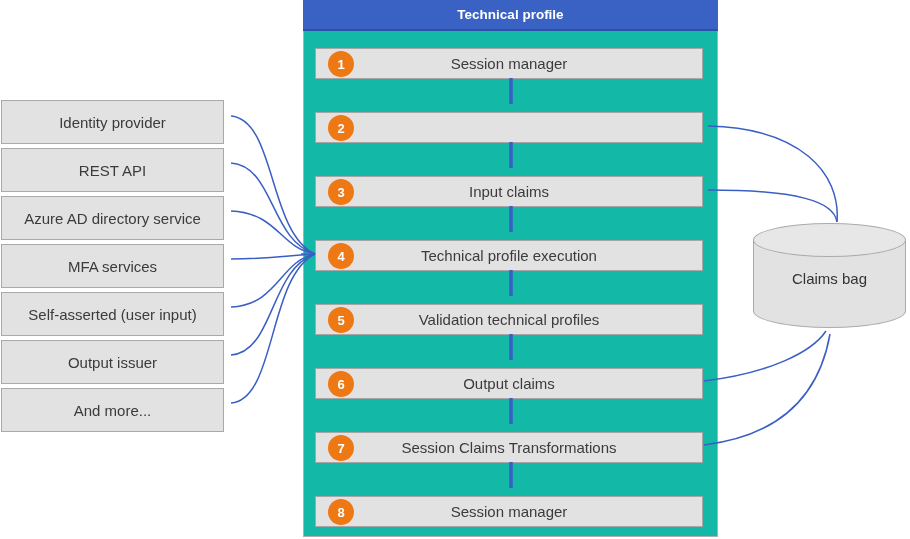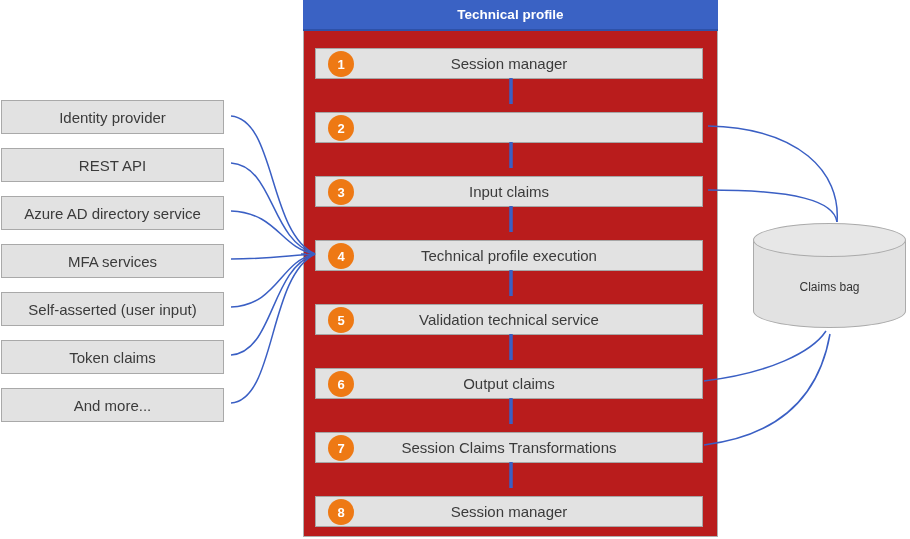--- a/index.html
+++ b/index.html
@@ -10,37 +10,37 @@
     height: 539px;
     background: #ffffff;
     font-family: "Liberation Sans", sans-serif;
     overflow: hidden;
   }
   
   .lbox {
     position: absolute;
     left: 1px;
     width: 223px;
-    height: 34px;
+    height: 44px;
     background: #E2E2E2;
     border: 1px solid #A9A9A9;
     display: flex;
     align-items: center;
     justify-content: center;
     font-size: 15px;
     color: #3B3B3B;
   }
   
   .panel {
     position: absolute;
     left: 303px;
     top: 0;
     width: 415px;
     height: 537px;
-    background: #b91c1c;
+    background: #14b8a6;
     border: 1px solid #AFAFAF;
     text-decoration: underline;
   }
   .panel-header {
     position: absolute;
     left: -1px;
     top: -1px;
     width: 415px;
     height: 31px;
     background: #3A62C4;
@@ -100,24 +100,24 @@
   .cyl-top {
     position: absolute;
     left: 753px; top: 223px;
     width: 153px; height: 34px;
     background: #E7E7E7;
     border: 1px solid #ABABAB;
     border-radius: 50%;
   }
   .cyl-label {
     position: absolute;
-    left: 753px; top: 280px;
+    left: 753px; top: 270px;
     width: 153px;
     text-align: center;
-    font-size: 12px;
+    font-size: 15px;
     color: #333333;
   }
   
   .arrows {
     position: absolute;
     left: 0; top: 0;
     width: 910px; height: 539px;
     z-index: 5;
     pointer-events: none;
   }
@@ -139,21 +139,21 @@
   <div class="lbox" style="top:148px">
       <span>REST API</span>
     </div>
   <div class="lbox" style="top:292px">
       <span>Self-asserted (user input)</span>
     </div>
   <div class="lbox" style="top:244px">
       <span>MFA services</span>
     </div>
   <div class="lbox" style="top:340px">
-      <span>Token claims</span>
+      <span>Output issuer</span>
     </div>
   <div class="lbox" style="top:388px">
       <span>And more...</span>
     </div>
 
   <div class="panel">
     <div class="panel-header">Technical profile</div>
 
     <div class="step" style="top:47px">
       <span class="badge">1</span>
@@ -165,21 +165,21 @@
     <div class="step" style="top:175px">
       <span class="badge">3</span>
       <span>Input claims</span>
     </div>
     <div class="step" style="top:239px">
       <span class="badge">4</span>
       <span>Technical profile execution</span>
     </div>
     <div class="step" style="top:303px">
       <span class="badge">5</span>
-      <span>Validation technical service</span>
+      <span>Validation technical profiles</span>
     </div>
     <div class="step" style="top:367px">
       <span class="badge">6</span>
       <span>Output claims</span>
     </div>
     <div class="step" style="top:431px">
       <span class="badge">7</span>
       <span>Session Claims Transformations</span>
     </div>
     <div class="step" style="top:495px">

